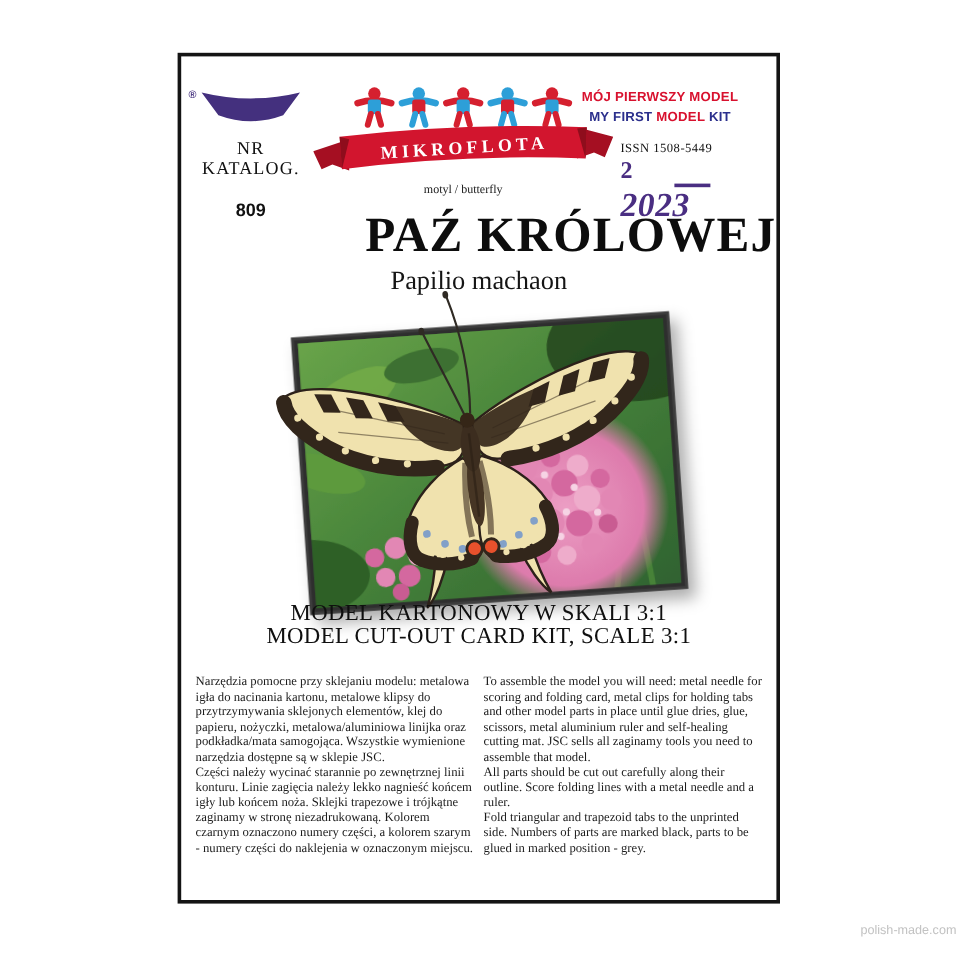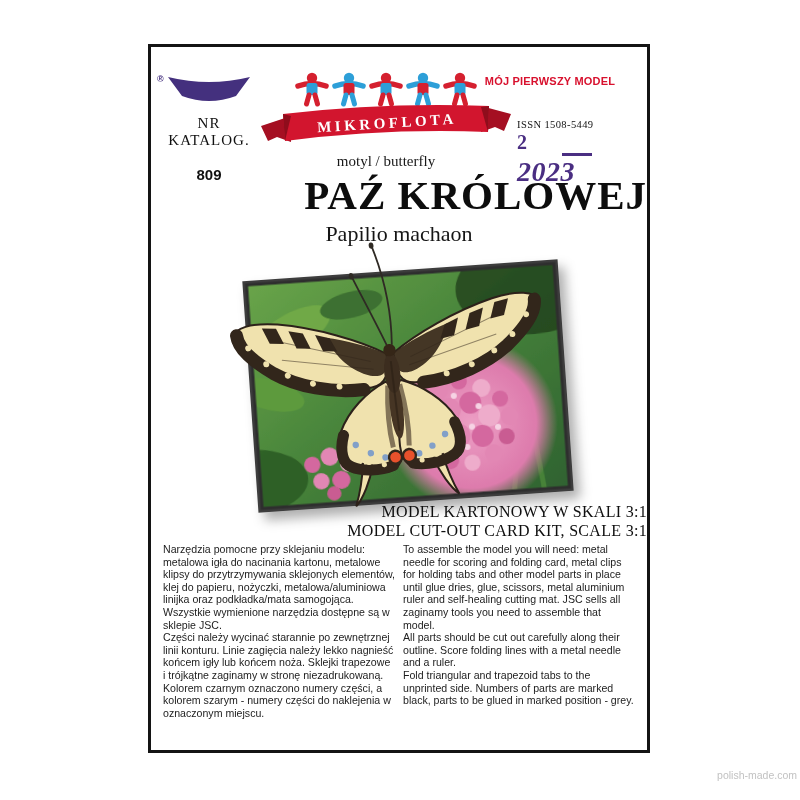--- a/index.html
+++ b/index.html
@@ -16,21 +16,21 @@
     color:#44307e;letter-spacing:-2px;line-height:0.9;display:block;}
   .jsc-hull{display:block;margin:-2px auto 0 auto;}
   .catalog-label{margin-top:8px;font-family:"Liberation Serif",serif;font-size:15px;
     letter-spacing:1px;color:#111;}
   .catalog-number{margin-top:17px;font-size:15px;font-weight:bold;color:#111;}
 
   
   .mikro-block{position:absolute;left:108px;top:24px;width:254px;text-align:center;}
   .figures-svg{display:block;margin:0 auto;}
   .ribbon-svg{display:block;margin:-8px auto 0 auto;}
-  .category-line{margin-top:4px;font-family:"Liberation Serif",serif;font-size:15px;color:#181818;}
+  .category-line{margin-top:4px;font-family:"Liberation Serif",serif;font-size:10px;color:#181818;}
 
   
   .tagline{position:absolute;right:8px;top:26px;width:178px;text-align:center;
     font-weight:bold;font-size:11px;line-height:17px;letter-spacing:0.2px;}
   .red{color:#d8112e;}
   .navy{color:#2b2f8c;}
 
   
   .issue-block{position:absolute;right:10px;top:72px;width:120px;}
   .issn{font-family:"Liberation Serif",serif;font-size:10.5px;color:#111;letter-spacing:0.4px;}
@@ -43,25 +43,25 @@
   .title{position:absolute;left:0;top:124px;width:100%;text-align:right;
     font-family:"Liberation Serif",serif;font-weight:900;font-size:41px;
     letter-spacing:1px;color:#0d0d0d;}
   .subtitle{position:absolute;left:0;top:174px;width:100%;text-align:center;
     font-family:"Liberation Serif",serif;font-size:22px;color:#151515;}
 
   
   .photo-art{position:absolute;left:56px;top:196px;width:400px;height:310px;overflow:visible;}
 
   
-  .scale-block{position:absolute;left:0;top:455px;width:100%;text-align:right;
-    font-family:"Liberation Serif",serif;font-size:16px;line-height:19px;color:#0f0f0f;letter-spacing:0.3px;}
-
-  
-  .columns{position:absolute;left:12px;top:496px;width:472px;display:flex;gap:8px;}
+  .scale-block{position:absolute;left:0;top:455px;width:100%;text-align:center;
+    font-family:"Liberation Serif",serif;font-size:19px;line-height:19px;color:#0f0f0f;letter-spacing:0.3px;}
+
+  
+  .columns{position:absolute;left:12px;top:516px;width:472px;display:flex;gap:8px;font-family:Liberation Serif, serif;}
   .col{width:50%;font-size:10.6px;line-height:12.6px;color:#1c1c1c;}
   .col p{margin:0;}
 
   .watermark{position:absolute;right:3px;top:769px;font-size:10.5px;color:#c2c2c2;}
 </style>
 </head>
 <body>
 
 <div class="canvas">
   <div class="frame">
@@ -118,20 +118,25 @@
         <polygon points="228,7 220,8 227,33" fill="#8f0d1c"></polygon>
         <text x="126" y="29" transform="rotate(-3.5 126 25)" text-anchor="middle" font-family="Liberation Serif, serif" font-size="15" font-weight="bold" letter-spacing="3.5" fill="#ffffff">MIKROFLOTA</text>
       </svg>
       <div class="category-line">motyl / butterfly</div>
     </div>
 
     <div class="tagline">
       <div>
         <span class="red">MÓJ PIERWSZY</span>
         <span class="red">MODEL</span>
+      </div>
+      <div>
+        <span class="navy">MY FIRST</span>
+        <span class="red">MODEL</span>
+        <span class="navy">KIT</span>
       </div>
     </div>
 
     <div class="issue-block">
       <div class="issn">ISSN 1508-5449</div>
       <div class="frac">
         <div class="frac-num">2</div>
         <div class="frac-bar"></div>
         <div class="frac-den">2023</div>
       </div>

